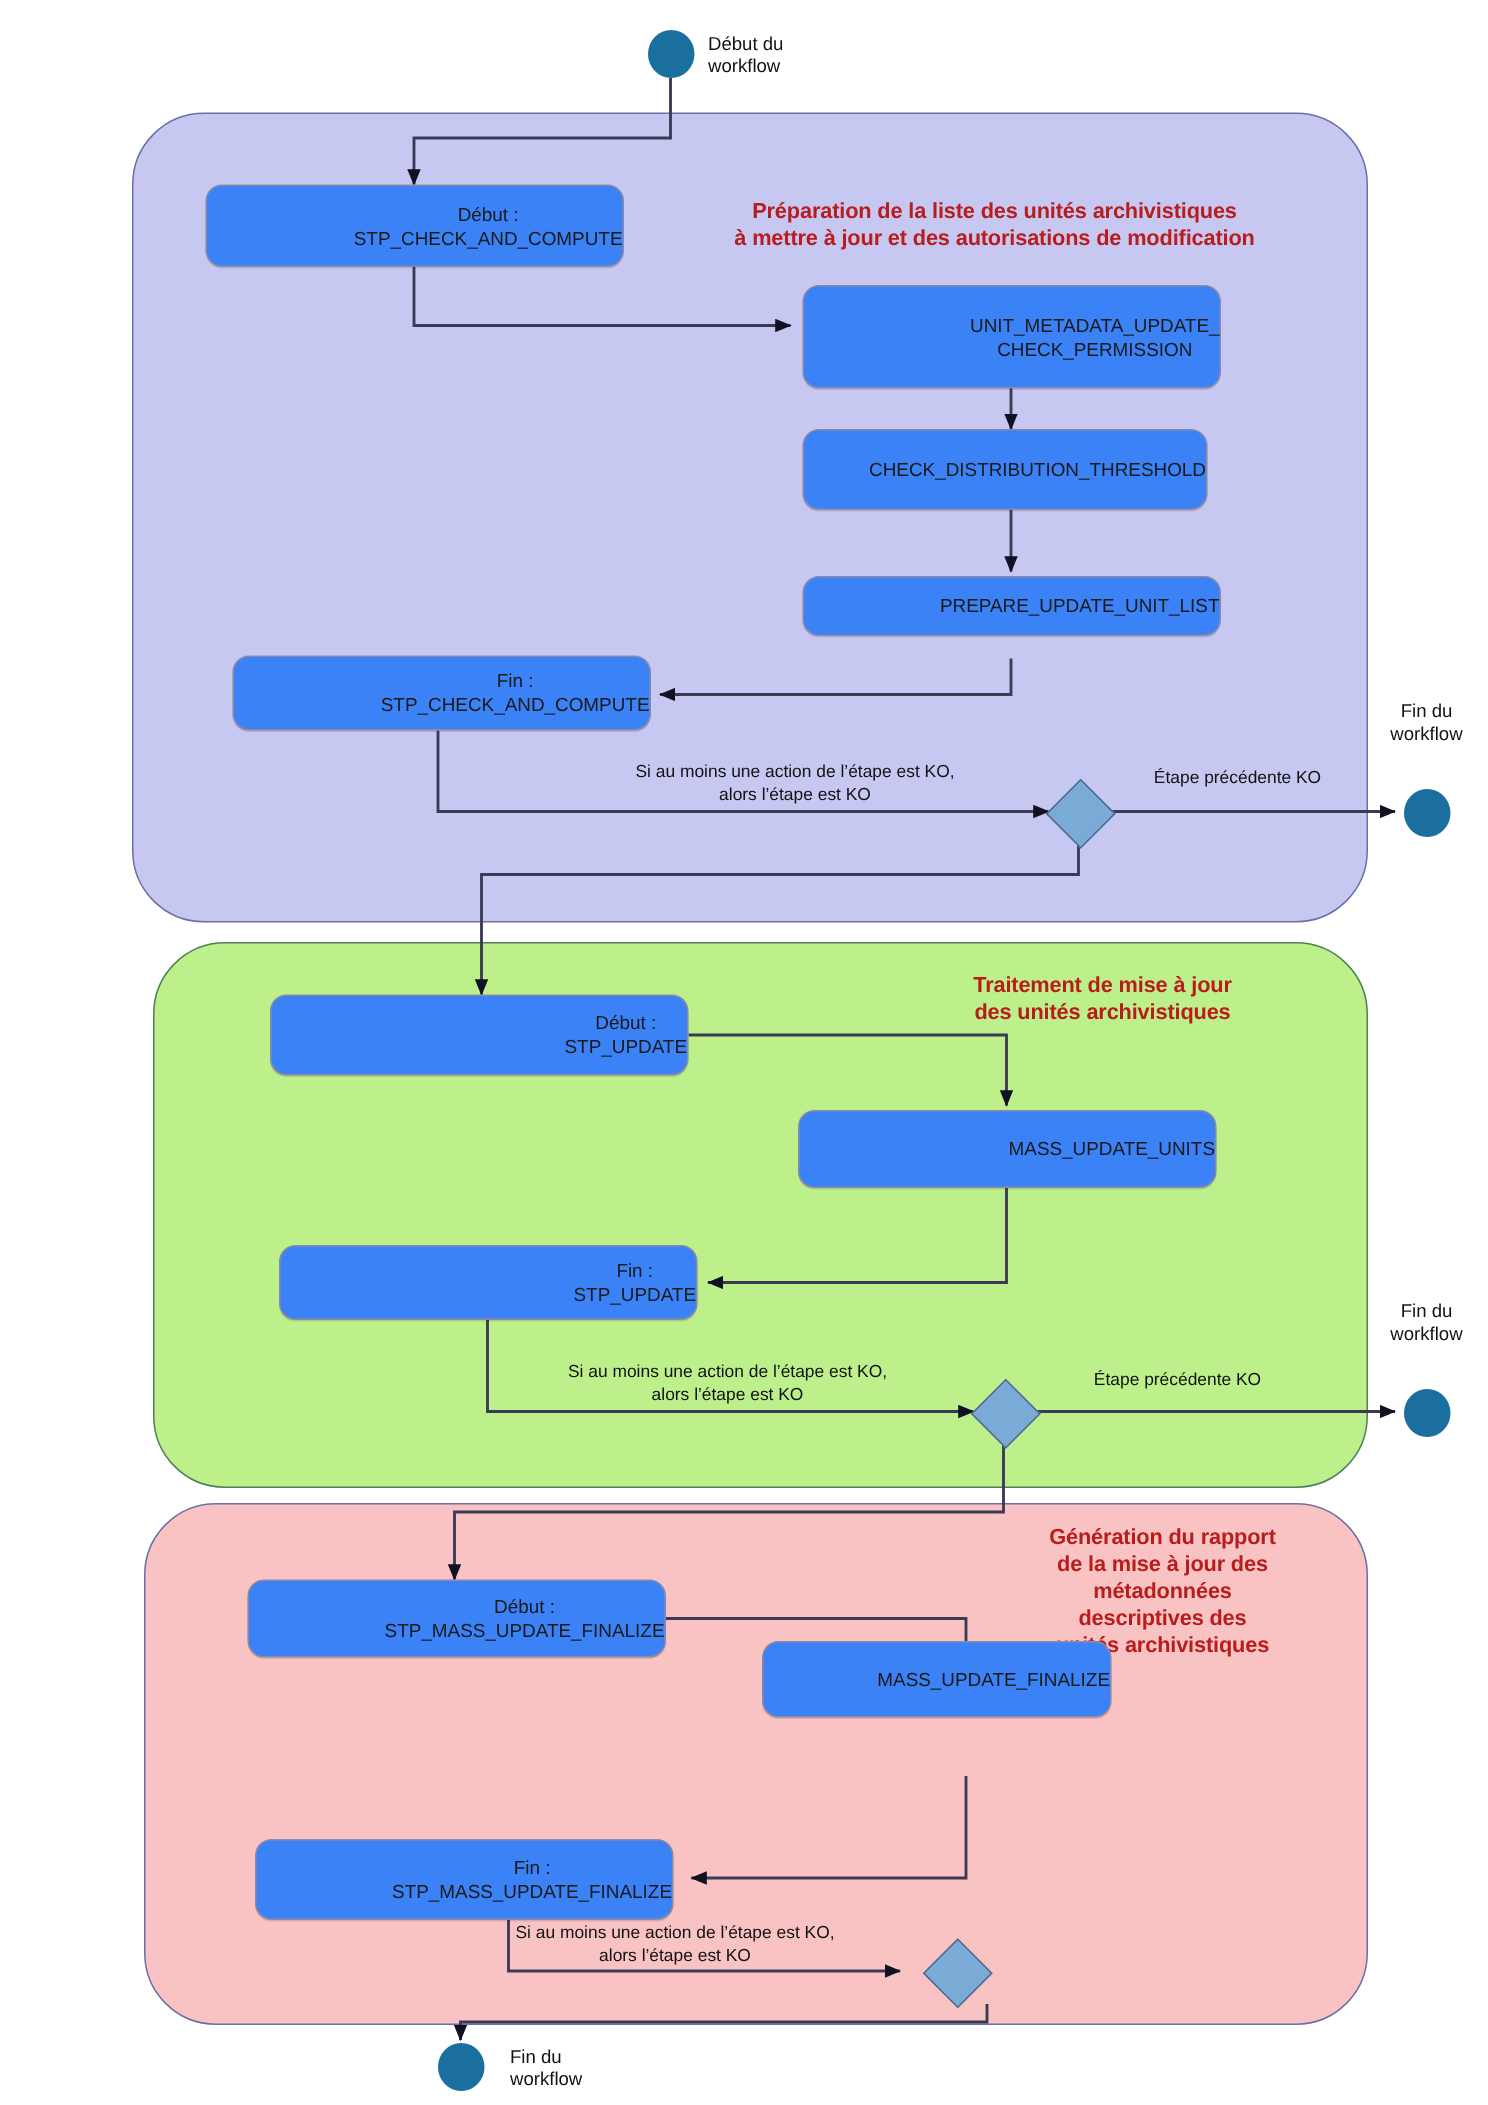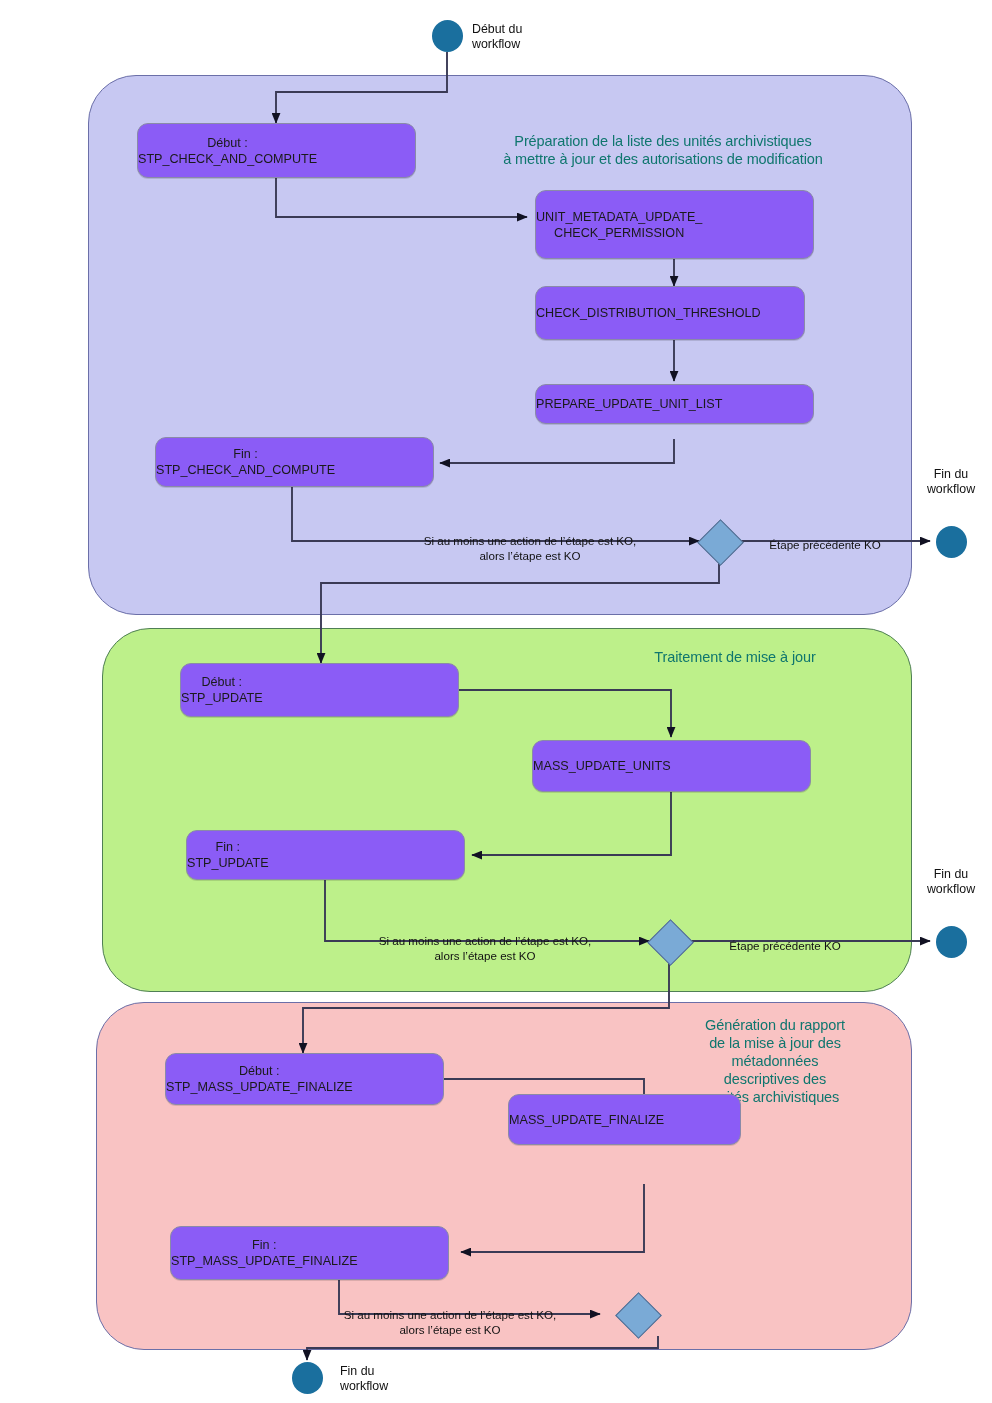--- a/index.html
+++ b/index.html
@@ -5,38 +5,38 @@
   html,body{margin:0;padding:0;background:#ffffff;}
   body{font-family:"Liberation Sans", sans-serif;}
   #canvas{position:relative;width:992px;height:1403px;overflow:hidden;background:#fff;}
   #edges{position:absolute;left:0;top:0;width:992px;height:1403px;pointer-events:none;}
 
   .lane{position:absolute;border-radius:48px;box-sizing:border-box;}
   .lane.purple{background:#c7c8f2;border:1.3px solid #6b6fa8;}
   .lane.green{background:#bdf08a;border:1.3px solid #4f7f55;}
   .lane.pink{background:#f9c3c3;border:1.3px solid #6b6fa8;}
 
-  .lane-title{position:absolute;font-weight:normal;font-size:14.5px;color:#0f766e;
+  .lane-title{position:absolute;font-weight:bold;font-size:14.5px;color:#b91c1c;
               text-align:center;line-height:18px;letter-spacing:-0.1px;}
 
-  .node{position:absolute;box-sizing:border-box;background:#8b5cf6;
+  .node{position:absolute;box-sizing:border-box;background:#3b82f6;
         border:1.1px solid #8a8aa8;border-radius:11px;
-        display:flex;align-items:center;justify-content:flex-start;
+        display:flex;align-items:center;justify-content:flex-end;
         text-align:center;font-size:12.6px;color:#1a1a1a;line-height:16px;
         box-shadow:0 1px 0 rgba(0,0,0,.12);}
   .node span{display:block;}
 
   .circle{position:absolute;background:#1a6f9e;border-radius:50%;}
   .cap{position:absolute;font-size:12.4px;color:#111;line-height:15px;text-align:center;}
 
   .diamond{position:absolute;background:#7aaad6;border:1.1px solid #50688c;
            transform:rotate(45deg);}
 
   .edge-label{position:absolute;font-size:11.6px;color:#111;line-height:14.5px;
-              text-align:center;margin-top:26px;}
+              text-align:center;}
 </style>
 </head>
 <body>
 
 <div id="canvas">
 
   <div class="lane purple" style="left:88px;top:75px;width:824px;height:540px;"></div>
   <div class="lane green" style="left:102px;top:628px;width:810px;height:364px;"></div>
   <div class="lane pink" style="left:96px;top:1002px;width:816px;height:348px;"></div>
 
@@ -84,20 +84,21 @@
     </g>
   </svg>
 
   <div class="lane-title" style="left:428px;top:132px;width:470px;">
     <div>Préparation de la liste des unités archivistiques</div>
     <div>à mettre à jour et des autorisations de modification</div>
   </div>
 
   <div class="lane-title" style="left:570px;top:648px;width:330px;">
     <div>Traitement de mise à jour</div>
+    <div>des unités archivistiques</div>
   </div>
 
   <div class="lane-title" style="left:650px;top:1016px;width:250px;">
     <div>Génération du rapport</div>
     <div>de la mise à jour des</div>
     <div>métadonnées</div>
     <div>descriptives des</div>
     <div>unités archivistiques</div>
   </div>
 

